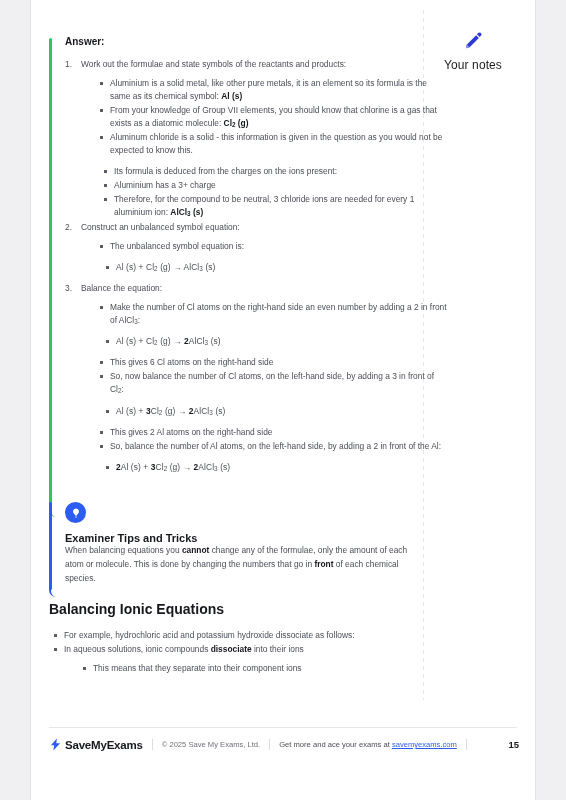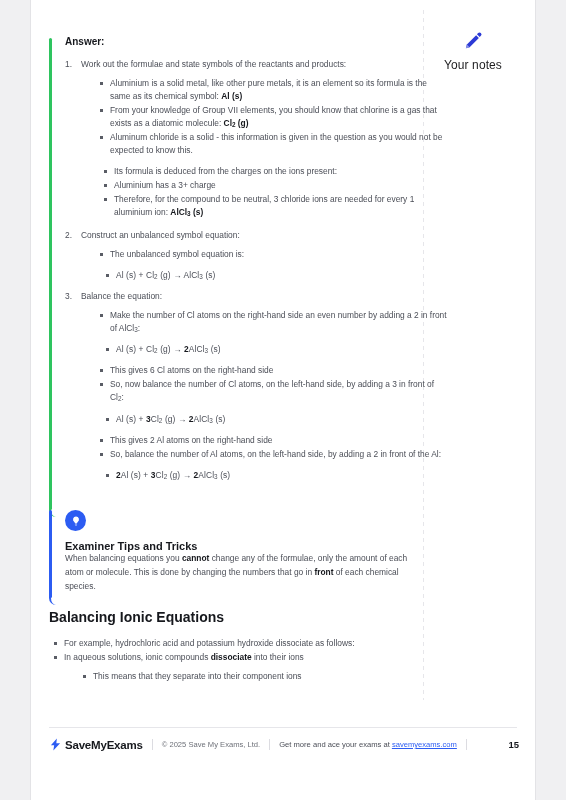--- a/index.html
+++ b/index.html
@@ -83,21 +83,21 @@
     font-size: 8.4px; color: #4b4e57; line-height: 1.55;
     padding-left: 11px;
     margin: 1px 0;
   }
   ul.b1 > li::before, ul.b2 > li::before, ul.b3 > li::before {
     content: "";
     position: absolute; left: 1px; top: 5px;
     width: 3px; height: 3px; background: #5a5d66;
   }
   ul.b1 { margin: 6px 0 6px 18px; }
-  ul.b2 { margin: 8px 0 10px 22px; }
+  ul.b2 { margin: 8px 0 2px 22px; }
   ul.b3 { margin: 8px 0 8px 24px; }
 
   .eq { letter-spacing: .1px; }
   b { font-weight: bold; color: #16181d; }
   sub { font-size: 76%; vertical-align: -0.22em; }
 
   
   .tip-box {
     position: relative;
     margin-top: 28px;

